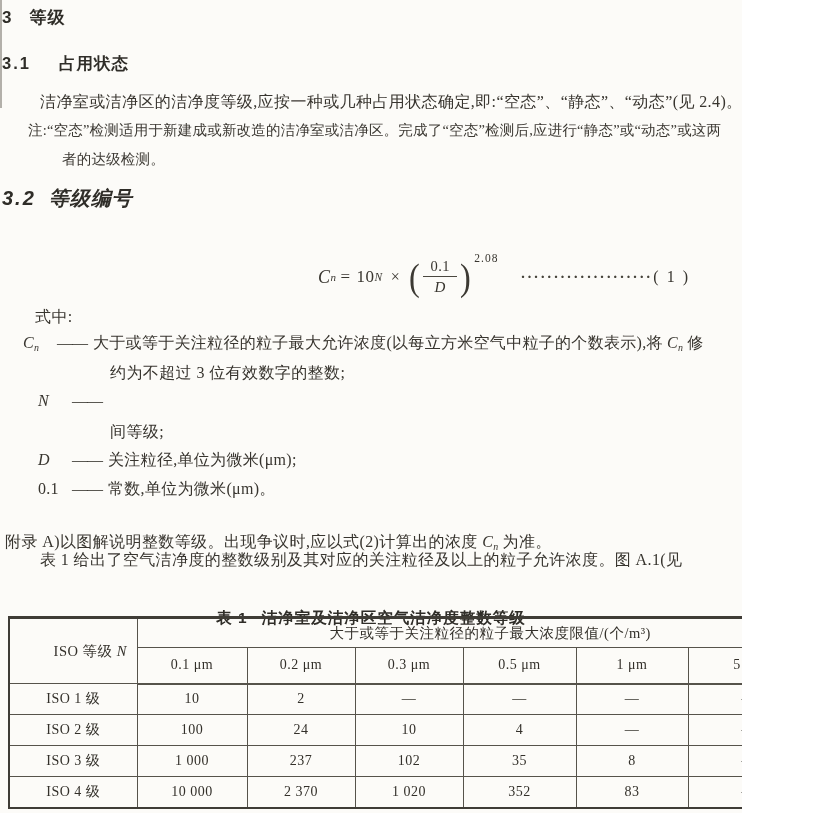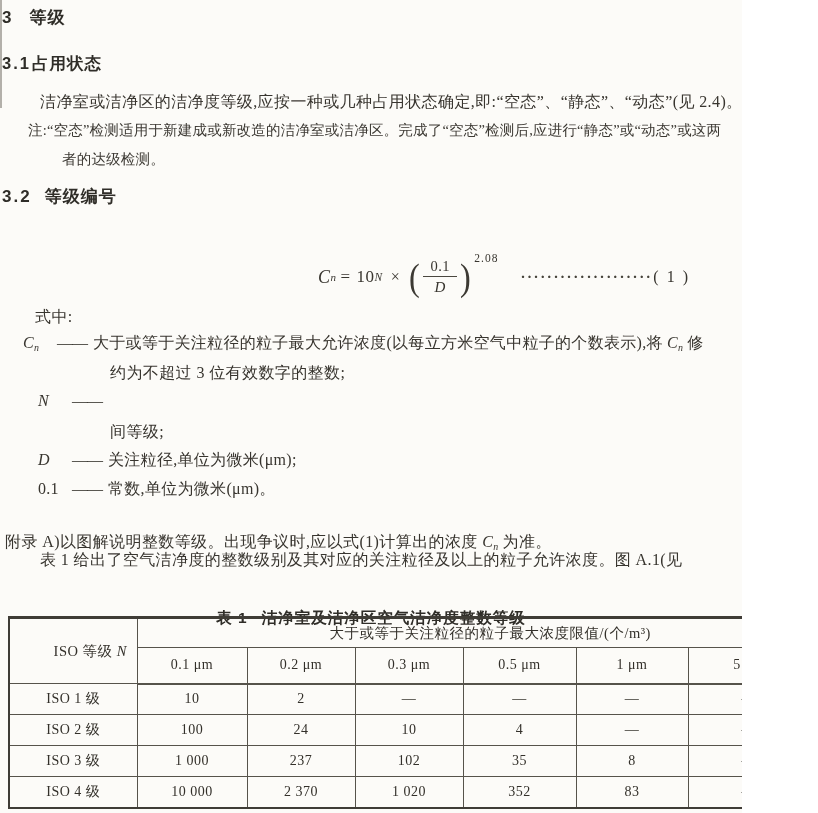--- a/index.html
+++ b/index.html
@@ -85,29 +85,29 @@
 
 <div class="page">
 
   <div class="edge-artifact"></div>
 
   <div class="abs heading" style="top:6px;left:2px;">
     <span class="sec-num">3</span><span>等级</span>
   </div>
 
   <div class="abs heading" style="top:53px;left:2px;font-size:16.5px;">
-    <span class="sec-num" style="margin-right:1px;">3.1</span><span>占用状态</span>
+    <span class="sec-num" style="margin-right:28px;">3.1</span><span>占用状态</span>
   </div>
 
   <div class="abs body-text" style="top:92px;left:40px;">洁净室或洁净区的洁净度等级,应按一种或几种占用状态确定,即:“空态”、“静态”、“动态”(见 2.4)。</div>
 
   <div class="abs note-text" style="top:121px;left:28px;">注:“空态”检测适用于新建成或新改造的洁净室或洁净区。完成了“空态”检测后,应进行“静态”或“动态”或这两</div>
   <div class="abs note-text" style="top:150px;left:62px;">者的达级检测。</div>
 
-  <div class="abs heading" style="top:185px;left:2px;font-size:17px;">
+  <div class="abs heading" style="top:185px;left:2px;font-size:20px;font-style:italic;">
     <span class="sec-num" style="margin-right:13px;">3.2</span><span>等级编号</span>
   </div>
 
 
   <div class="abs formula">
     <span class="f-var">C</span>
       <span class="f-sub">n</span>
     <span class="f-eq">=</span>
     <span>10</span>
       <span class="f-supN">N</span>
@@ -144,21 +144,21 @@
     <span><span>关注粒径,单位为微米(μm);</span></span>
   </div>
 
   <div class="abs def-line" style="top:479px;left:38px;right:10px;">
     <span class="def-term"><span>0.1</span></span>
     <span class="def-dash">——</span>
     <span><span>常数,单位为微米(μm)。</span></span>
   </div>
 
   <div class="abs body-text" style="top:505px;left:40px;margin-top:45px;">表 1 给出了空气洁净度的整数级别及其对应的关注粒径及以上的粒子允许浓度。图 A.1(见</div>
-  <div class="abs body-text" style="top:532px;left:5px;"><span>附录 A)以图解说明整数等级。出现争议时,应以式(1)计算出的浓度 </span><span class="seg-var">C</span><span class="seg-sub">n</span><span> 为准。</span></div>
+  <div class="abs body-text" style="top:532px;left:5px;"><span>附录 A)以图解说明整数等级。出现争议时,应以式(2)计算出的浓度 </span><span class="seg-var">C</span><span class="seg-sub">n</span><span> 为准。</span></div>
 
   <div class="abs tbl-caption">
     <span>表 1</span><span class="cap-title">洁净室及洁净区空气洁净度整数等级</span>
   </div>
 
   <table class="cls">
     <colgroup>
       <col style="width:128px">
         <col style="width:110px">
         <col style="width:108px">

